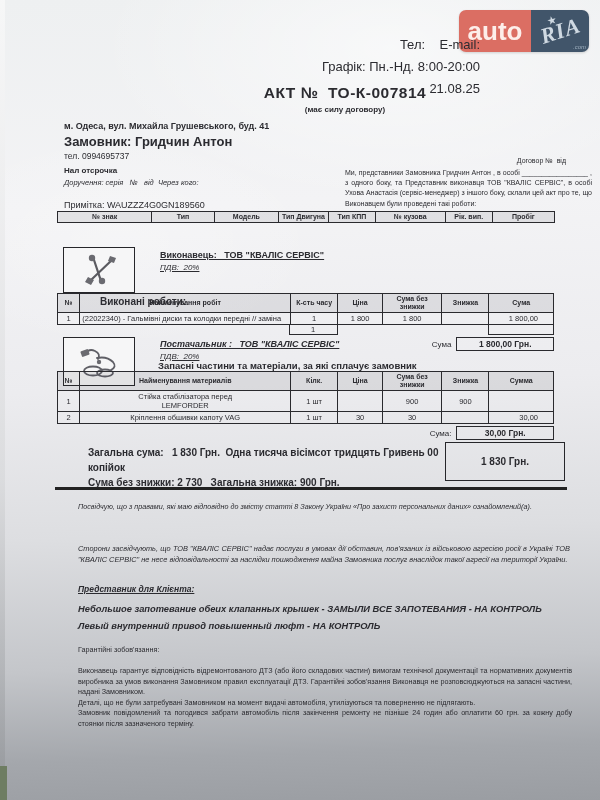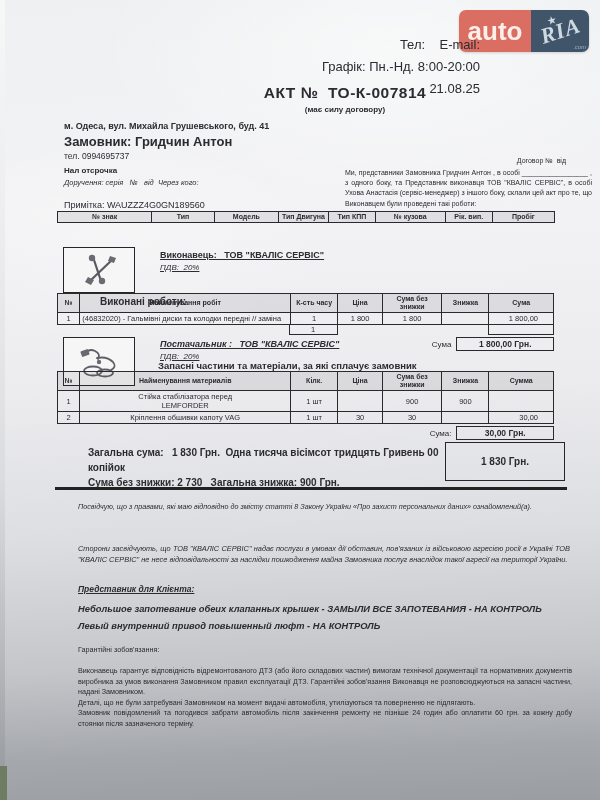--- a/index.html
+++ b/index.html
@@ -185,21 +185,21 @@
         <td>№</td>
         <td>Найменування робіт</td>
         <td>К-сть часу</td>
         <td>Ціна</td>
         <td>Сума без знижки</td>
         <td>Знижка</td>
         <td>Сума</td>
       </tr>
       <tr>
         <td class="num">1</td>
-        <td>(46832020) -  Гальмівні диски та колодки передні // заміна</td>
+        <td>(22022340) -  Гальмівні диски та колодки передні // заміна</td>
         <td class="num">1</td>
         <td class="num">1 800</td>
         <td class="num">1 800</td>
         <td class="num"></td>
         <td class="rt">1 800,00</td>
       </tr>
     </tbody>
       </table>
     <div class="flexrow">
       <div style="width:47%"></div>

